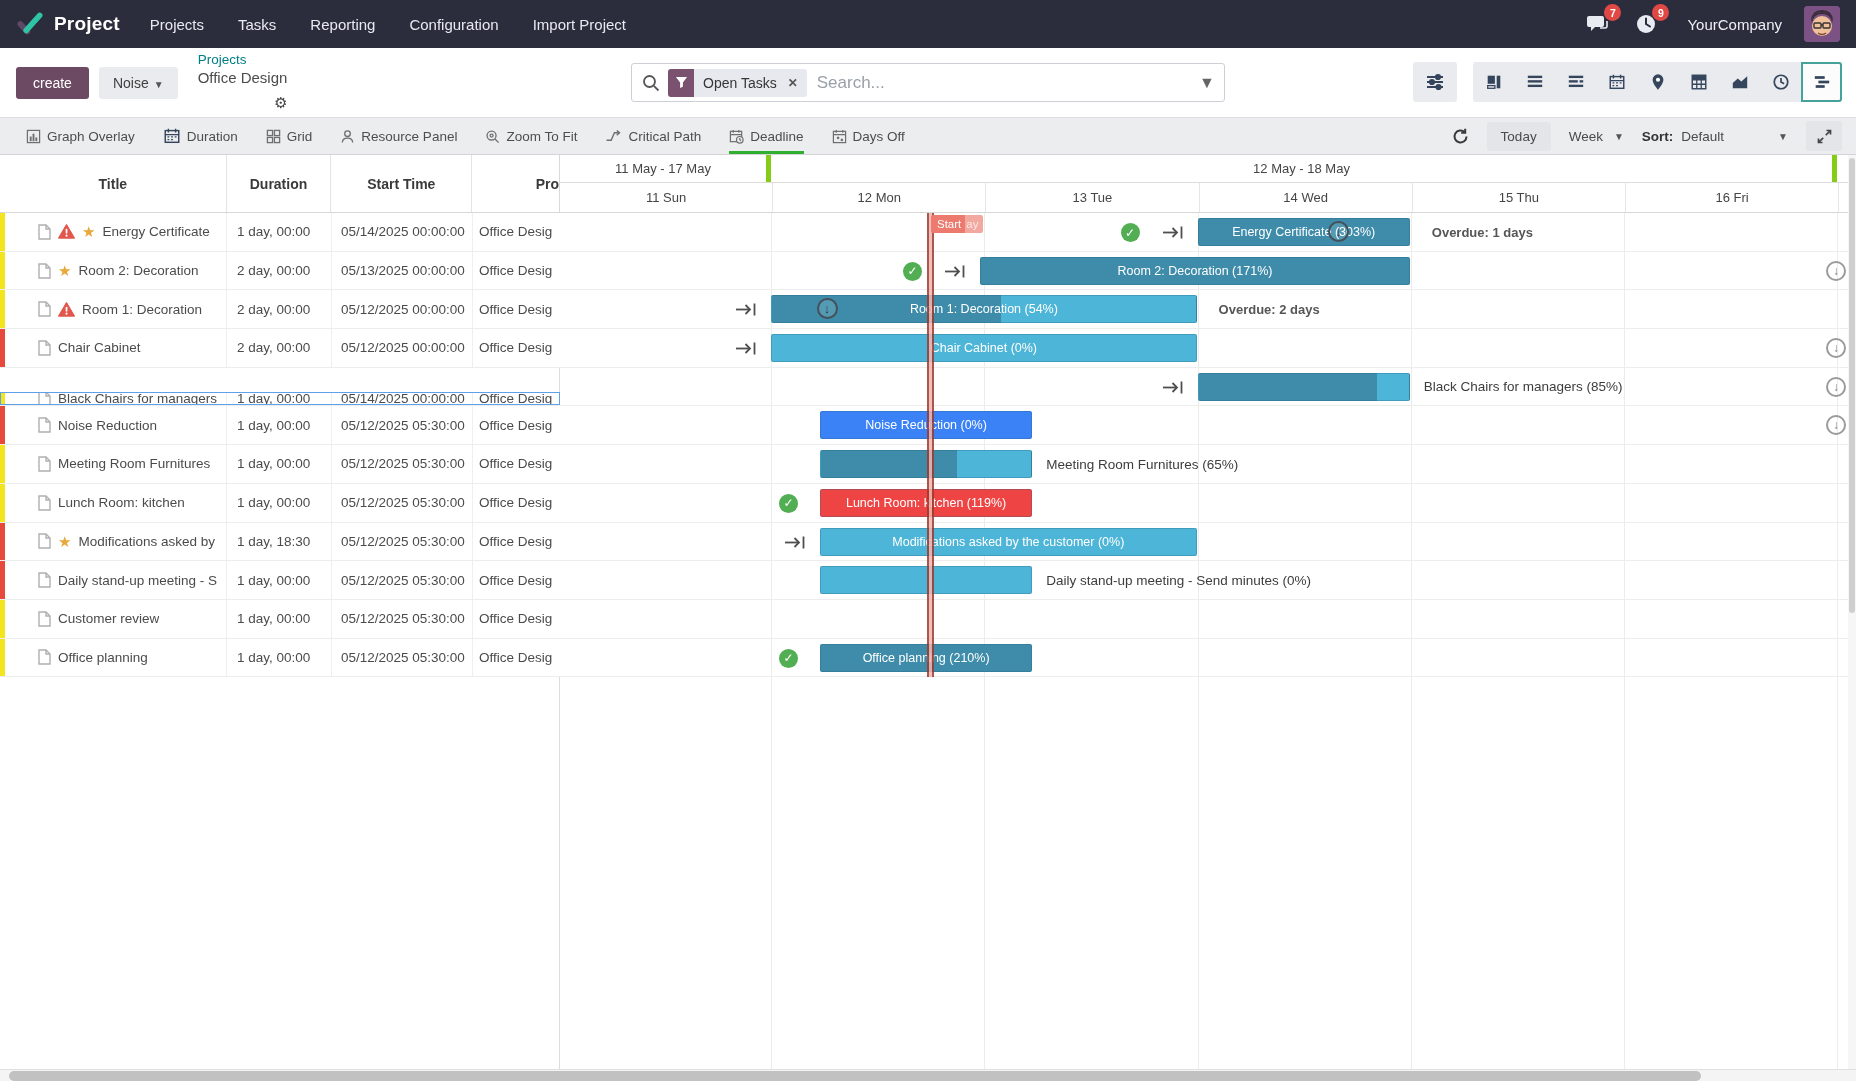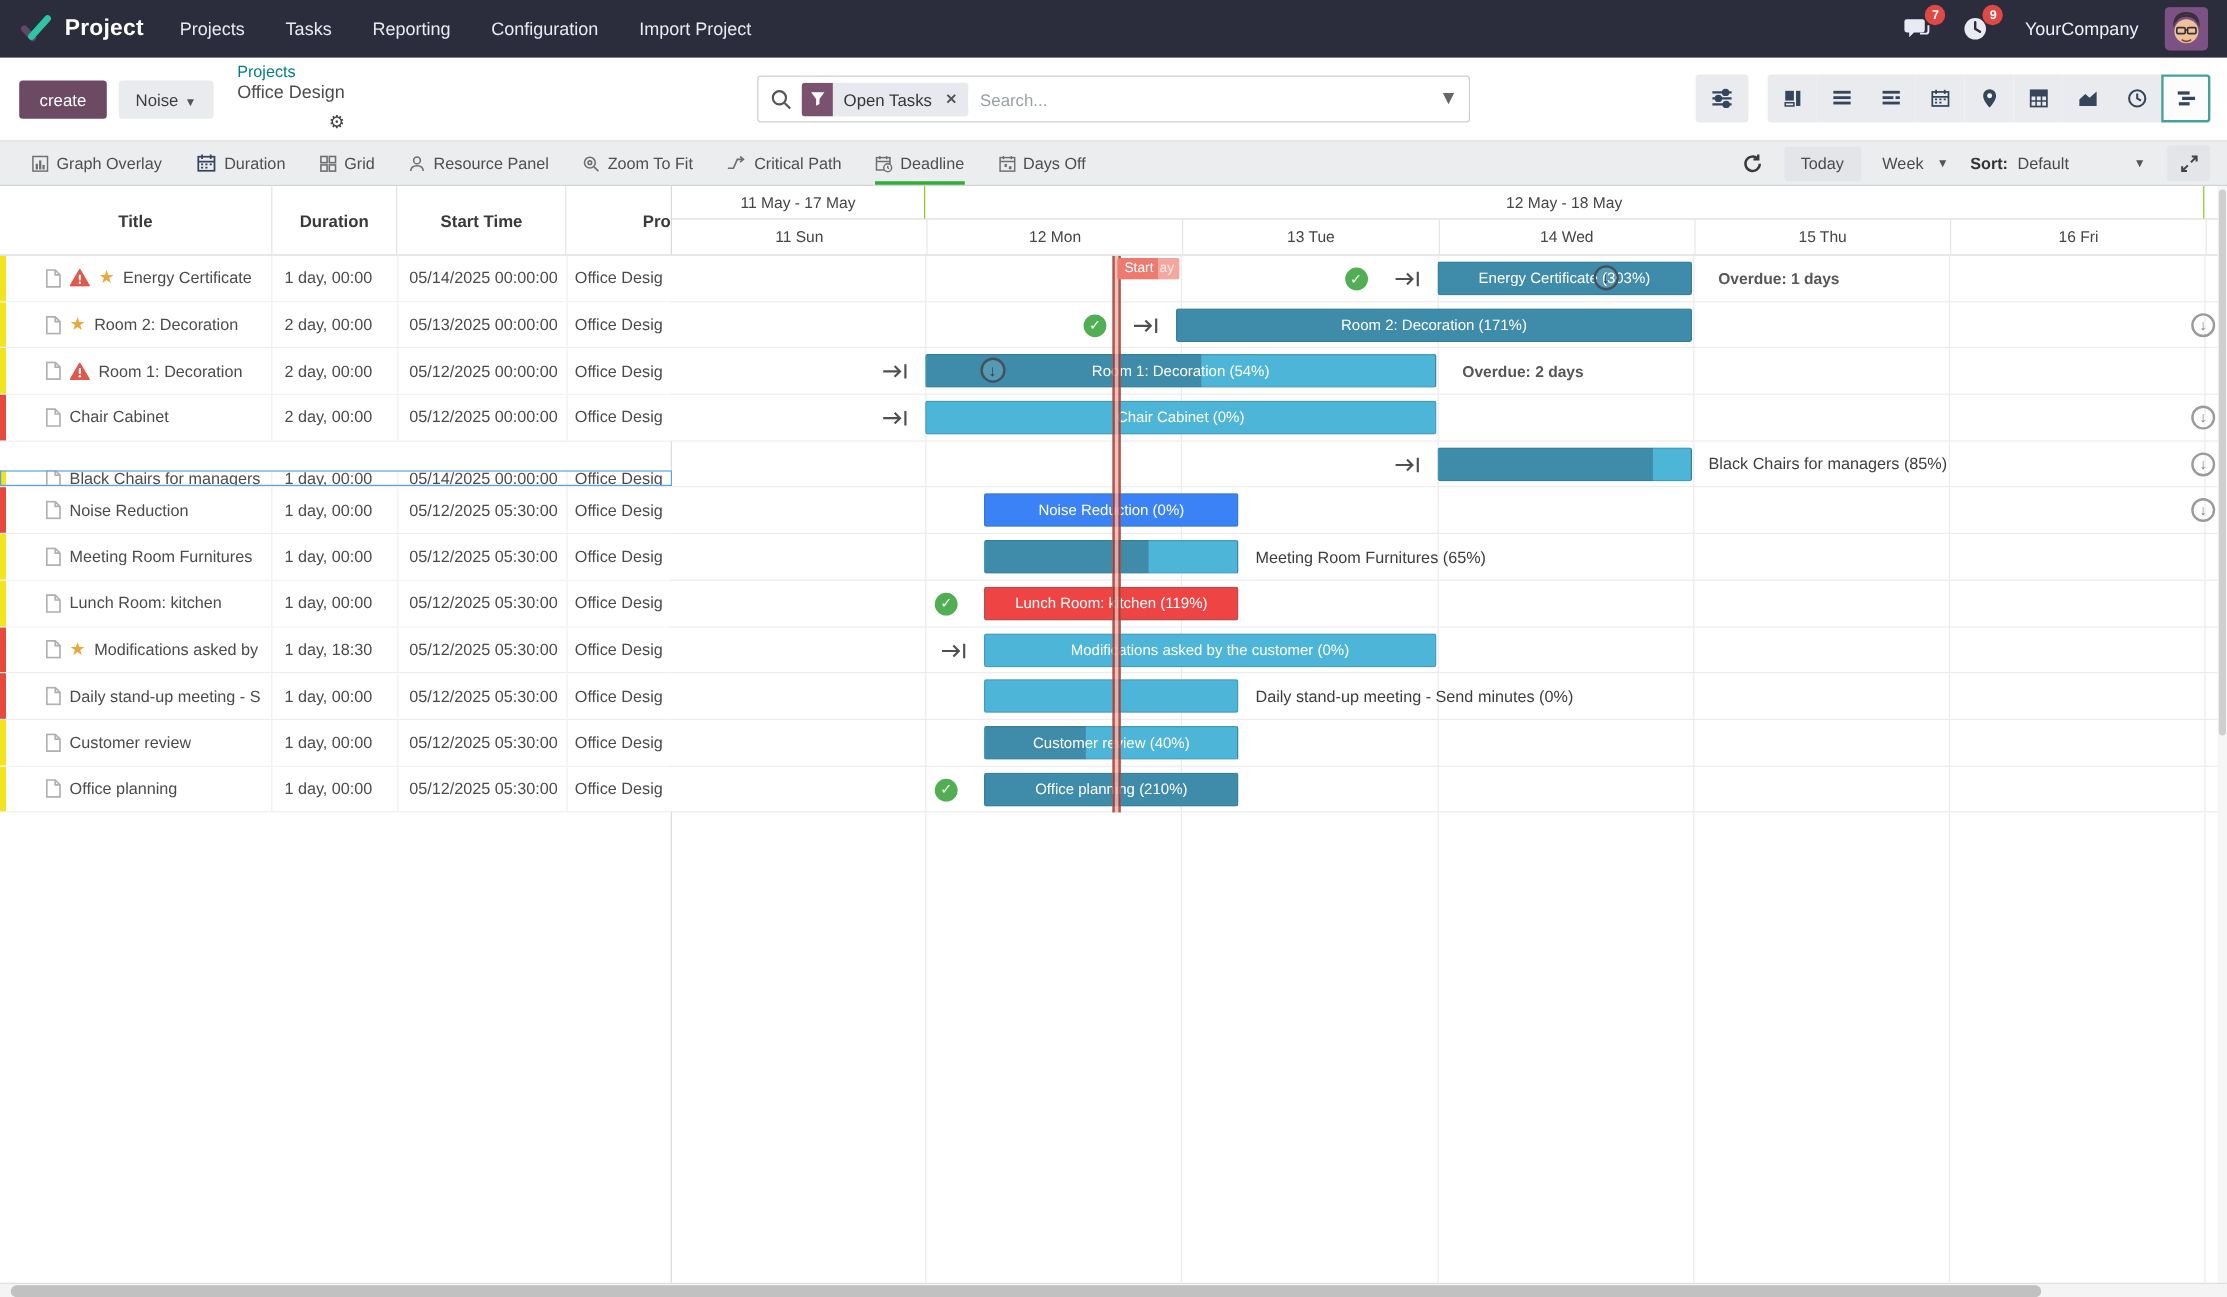--- a/index.html
+++ b/index.html
@@ -27,21 +27,21 @@
   .crumb-link { color:#017e84; font-size:13.5px; cursor:pointer; }
   .crumb-cur { color:#4c4c4c; font-size:15px; display:flex; align-items:flex-end; gap:7px;flex-direction:column; }
   .gear { color:#454545; font-size:15px; cursor:pointer; }
 
   .searchbox { position:absolute; left:631px; top:63px; width:594px; height:39px; border:1px solid #ccd0d6; border-radius:3px; background:#fff; display:flex; align-items:center; }
   .search-mag { margin:0 8px 0 10px; }
   .chip { display:flex; align-items:center; background:#e7e9ee; border-radius:3px; height:28px; overflow:hidden; }
   .chip-funnel { width:26px; height:28px; background:#7a5270; display:flex; align-items:center; justify-content:center; }
   .chip-label { font-size:14px; color:#363636; padding:0 9px; }
   .chip-x { color:#555; font-size:12px; padding:0 9px 0 2px; cursor:pointer; font-weight:700; }
-  .search-input { border:none; outline:none; flex:1; font-size:14px; color:#444; padding-left:10px; font-family:inherit; }
+  .search-input { border:none; outline:none; flex:1; font-size:17px; color:#444; padding-left:10px; font-family:inherit; }
   .search-input::placeholder { color:#9aa0a8; }
   .search-caret { width:34px; align-self:stretch; display:flex; align-items:center; justify-content:center; color:#666; cursor:pointer; }
 
   .views { position:absolute; right:14px; top:62px; display:flex; align-items:center; gap:16px; }
   .vbtn { width:44px; height:40px; background:#e9ebee; border-radius:3px; display:flex; align-items:center; justify-content:center; color:#35455c; cursor:pointer; }
   .vgroup { display:flex; }
   .vgroup .vbtn { width:41px; border-radius:0; background:#e9ebee; }
   .vgroup .vbtn:first-child { border-radius:3px 0 0 3px; }
   .vgroup .vbtn:last-child { border-radius:0 3px 3px 0; }
   .vgroup .vbtn.active { background:#fcfcfc; border:2px solid #44a29a; }
@@ -57,21 +57,21 @@
   .sortlbl { font-size:13.5px; color:#333; font-weight:700; }
   .sortval { font-size:13.5px; color:#4a4a4a; margin-left:2px; }
   .btn-expand { width:36px; height:30px; background:#e3e5e9; border-radius:3px; display:flex; align-items:center; justify-content:center; color:#444; cursor:pointer; }
 
   
   .hdr { position:absolute; left:0; top:155px; width:1856px; height:58px; border-bottom:1px solid #d7d7d7; display:flex; z-index:5; background:#fff; }
   .hdr-left { width:560px; height:100%; display:flex; border-right:1px solid #d9d9d9; }
   .hcol { display:flex; align-items:center; justify-content:center; font-size:14px; font-weight:700; color:#3a3a3a; border-right:1px solid #e4e4e4; overflow:hidden; }
   .ghdr { flex:1; display:flex; flex-direction:column; }
   .gweeks { height:28px; display:flex; border-bottom:1px solid #dcdcdc; }
-  .gweek { display:flex; align-items:center; justify-content:center; font-size:13px; color:#454545; border-right:1px solid #84cc16; }
+  .gweek { display:flex; align-items:center; justify-content:center; font-size:13px; color:#454545; border-right:5px solid #84cc16; }
   .gdays { height:30px; display:flex; }
   .gday { display:flex; align-items:center; justify-content:center; font-size:13px; color:#454545; border-right:1px solid #e6e6e6; }
 
   
   .grid-layer { position:absolute; left:560px; top:213px; width:1296px; height:856px; z-index:0; }
   .gridline { position:absolute; top:0; bottom:0; width:1px; background:#ececec; }
   .panel-border { position:absolute; left:559px; top:213px; width:1px; height:856px; background:#dcdcdc; z-index:0; }
 
   .rows { position:absolute; left:0; top:213px; width:1856px; z-index:1; }
   .row { height:38.7px; display:flex; border-bottom:1px solid #ededed; }
@@ -705,25 +705,20 @@
               <path d="M1 1 h7 l4 4 v10 h-11 z" fill="none" stroke="#b0b0b0" stroke-width="1.4"></path>
               <path d="M8 1 v4 h4" fill="none" stroke="#b0b0b0" stroke-width="1.4"></path>
             </svg>
           </span>
           <span class="ttl">Customer review</span>
         </div>
         <div class="cell c-dur">1 day, 00:00</div>
         <div class="cell c-start">05/12/2025 05:30:00</div>
         <div class="cell c-proj">Office Desig</div>
       </div>
-      <div class="rgantt">
-        <div class="bar" style="left: 260.023px; width: 212.2px; background: linear-gradient(90deg, rgb(62, 140, 169) 40%, rgb(77, 181, 215) 40%);">
-          <span>Customer review (40%)</span>
-        </div>
-      </div>
     </div>
     <div class="row">
       <div class="rleft">
         <span class="strip" style="background: rgb(242, 228, 29);"></span>
         <div class="cell c-title">
           <span class="docic">
             <svg width="13" height="16" viewBox="0 0 13 16">
               <path d="M1 1 h7 l4 4 v10 h-11 z" fill="none" stroke="#b0b0b0" stroke-width="1.4"></path>
               <path d="M8 1 v4 h4" fill="none" stroke="#b0b0b0" stroke-width="1.4"></path>
             </svg>

